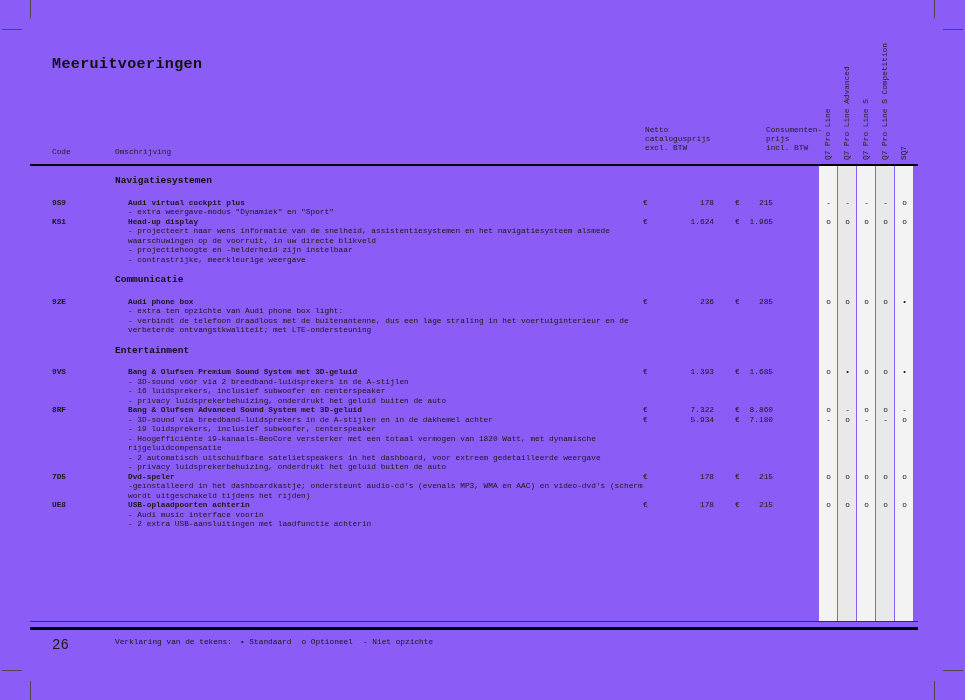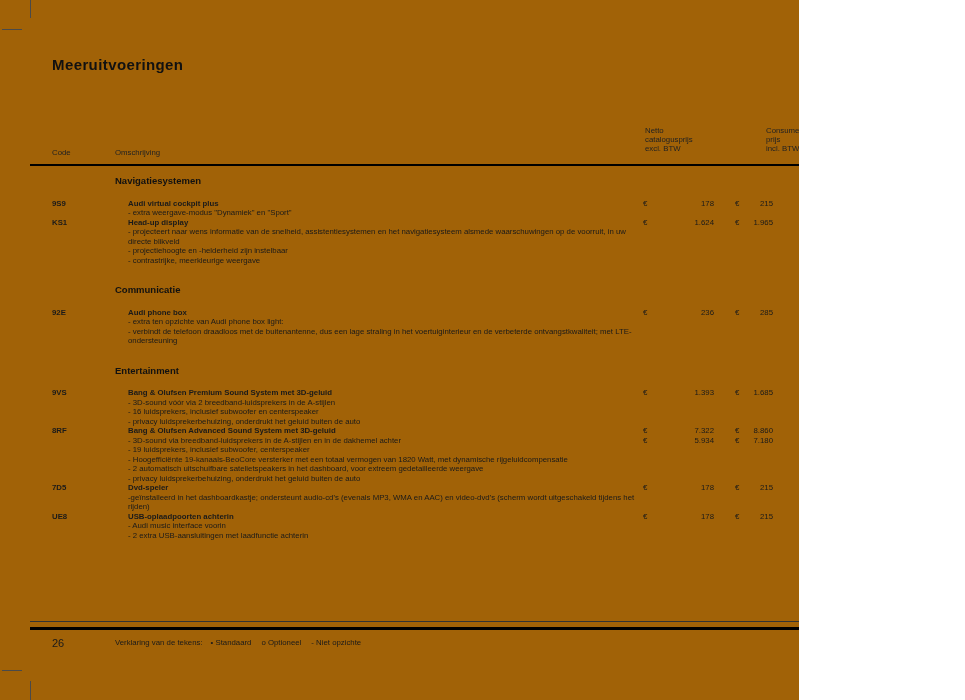--- a/index.html
+++ b/index.html
@@ -1,46 +1,46 @@
 <!DOCTYPE html>
 <html><head>
 <meta charset="utf-8">
 <style>
   html,body{margin:0;padding:0;background:#fff;}
-  .page{position:relative;width:799px;height:700px;background:#a16207;overflow:hidden;
-        font-family:Liberation Sans, sans-serif;color:#1a1a1a;}
+  .page{position:relative;width:965px;height:700px;background:#8b5cf6;overflow:hidden;
+        font-family:Liberation Mono, monospace;color:#1a1a1a;}
   
   .crop{position:absolute;background:#4a4a4a;}
   
   .page-title{position:absolute;left:52px;top:56px;font-size:15px;font-weight:bold;
               letter-spacing:.4px;color:#111;}
   
   .colhead{position:absolute;font-size:7.8px;line-height:9.2px;color:#222;}
   .pre{white-space:pre-line;}
   .rotated{position:absolute;top:160px;transform:rotate(-90deg);transform-origin:0 0;
            white-space:nowrap;font-size:7.8px;color:#222;height:9px;line-height:9px;}
   .rule{position:absolute;left:30px;width:888px;background:#000;}
   .stripe{position:absolute;top:166px;height:456px;width:18px;}
   
   #table-body{position:absolute;left:30px;top:166px;width:888px;font-size:7.8px;line-height:9.5px;}
   .section-heading{font-size:9.5px;font-weight:bold;margin:10px 0 13px 85px;color:#111;}
-  .section-heading.later{margin-top:20px;}
+  .section-heading.later{}
   .row{position:relative;}
   .code{position:absolute;left:22px;top:0;font-weight:bold;}
   .desc{margin-left:98px;width:518px;}
   .desc .title{font-weight:bold;}
   .priceline{position:absolute;left:0;top:0;width:888px;height:9.5px;}
   .eur1{position:absolute;left:613px;}
   .val1{position:absolute;left:624px;width:60px;text-align:right;}
   .eur2{position:absolute;left:705px;}
   .val2{position:absolute;left:683px;width:60px;text-align:right;}
   .marks{position:absolute;left:789px;top:0;width:96px;}
   .mark{display:inline-block;width:19px;text-align:center;}
   
-  .page-number{position:absolute;left:52px;top:637px;font-size:11px;}
+  .page-number{position:absolute;left:52px;top:637px;font-size:14px;}
   .legend{position:absolute;left:115px;top:638px;font-size:7.8px;}
   .legend .lbl{margin-right:8px;}
   .legend .item{margin-right:10px;}
 </style>
 </head>
 <body>
 
 <div class="page">
 
   <div class="crop" style="left:30px;top:0;width:1px;height:18px;"></div>

